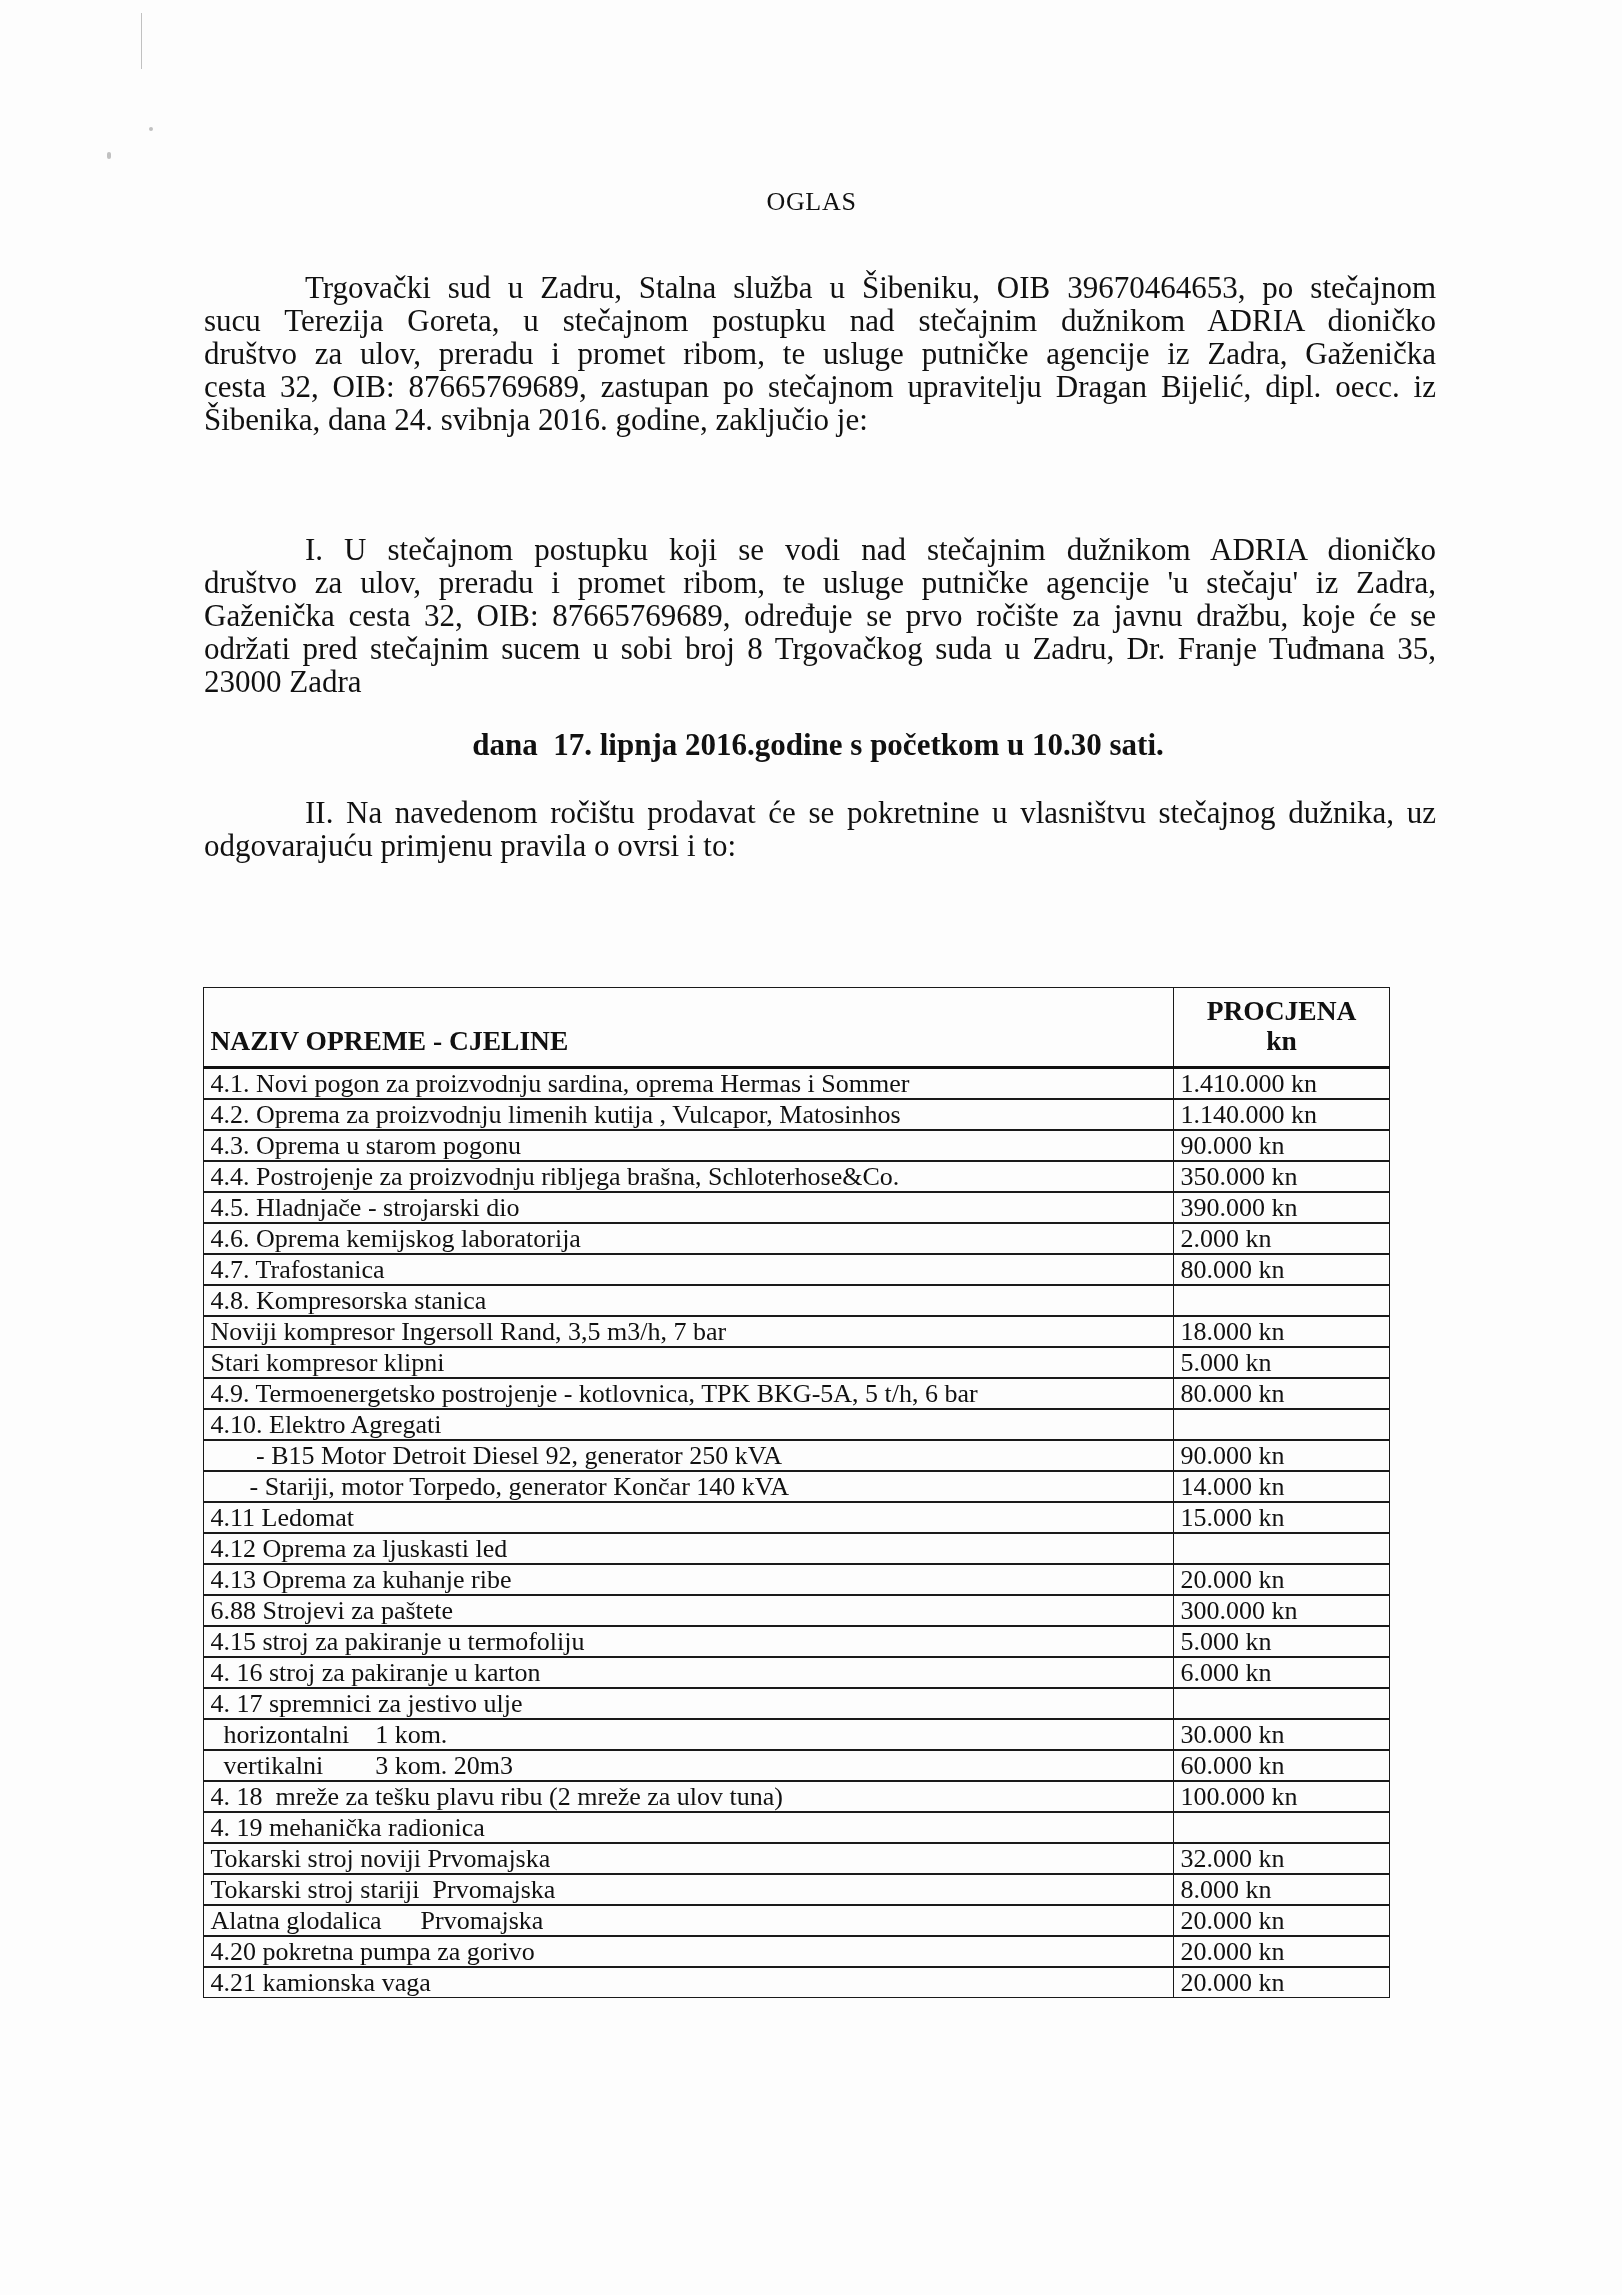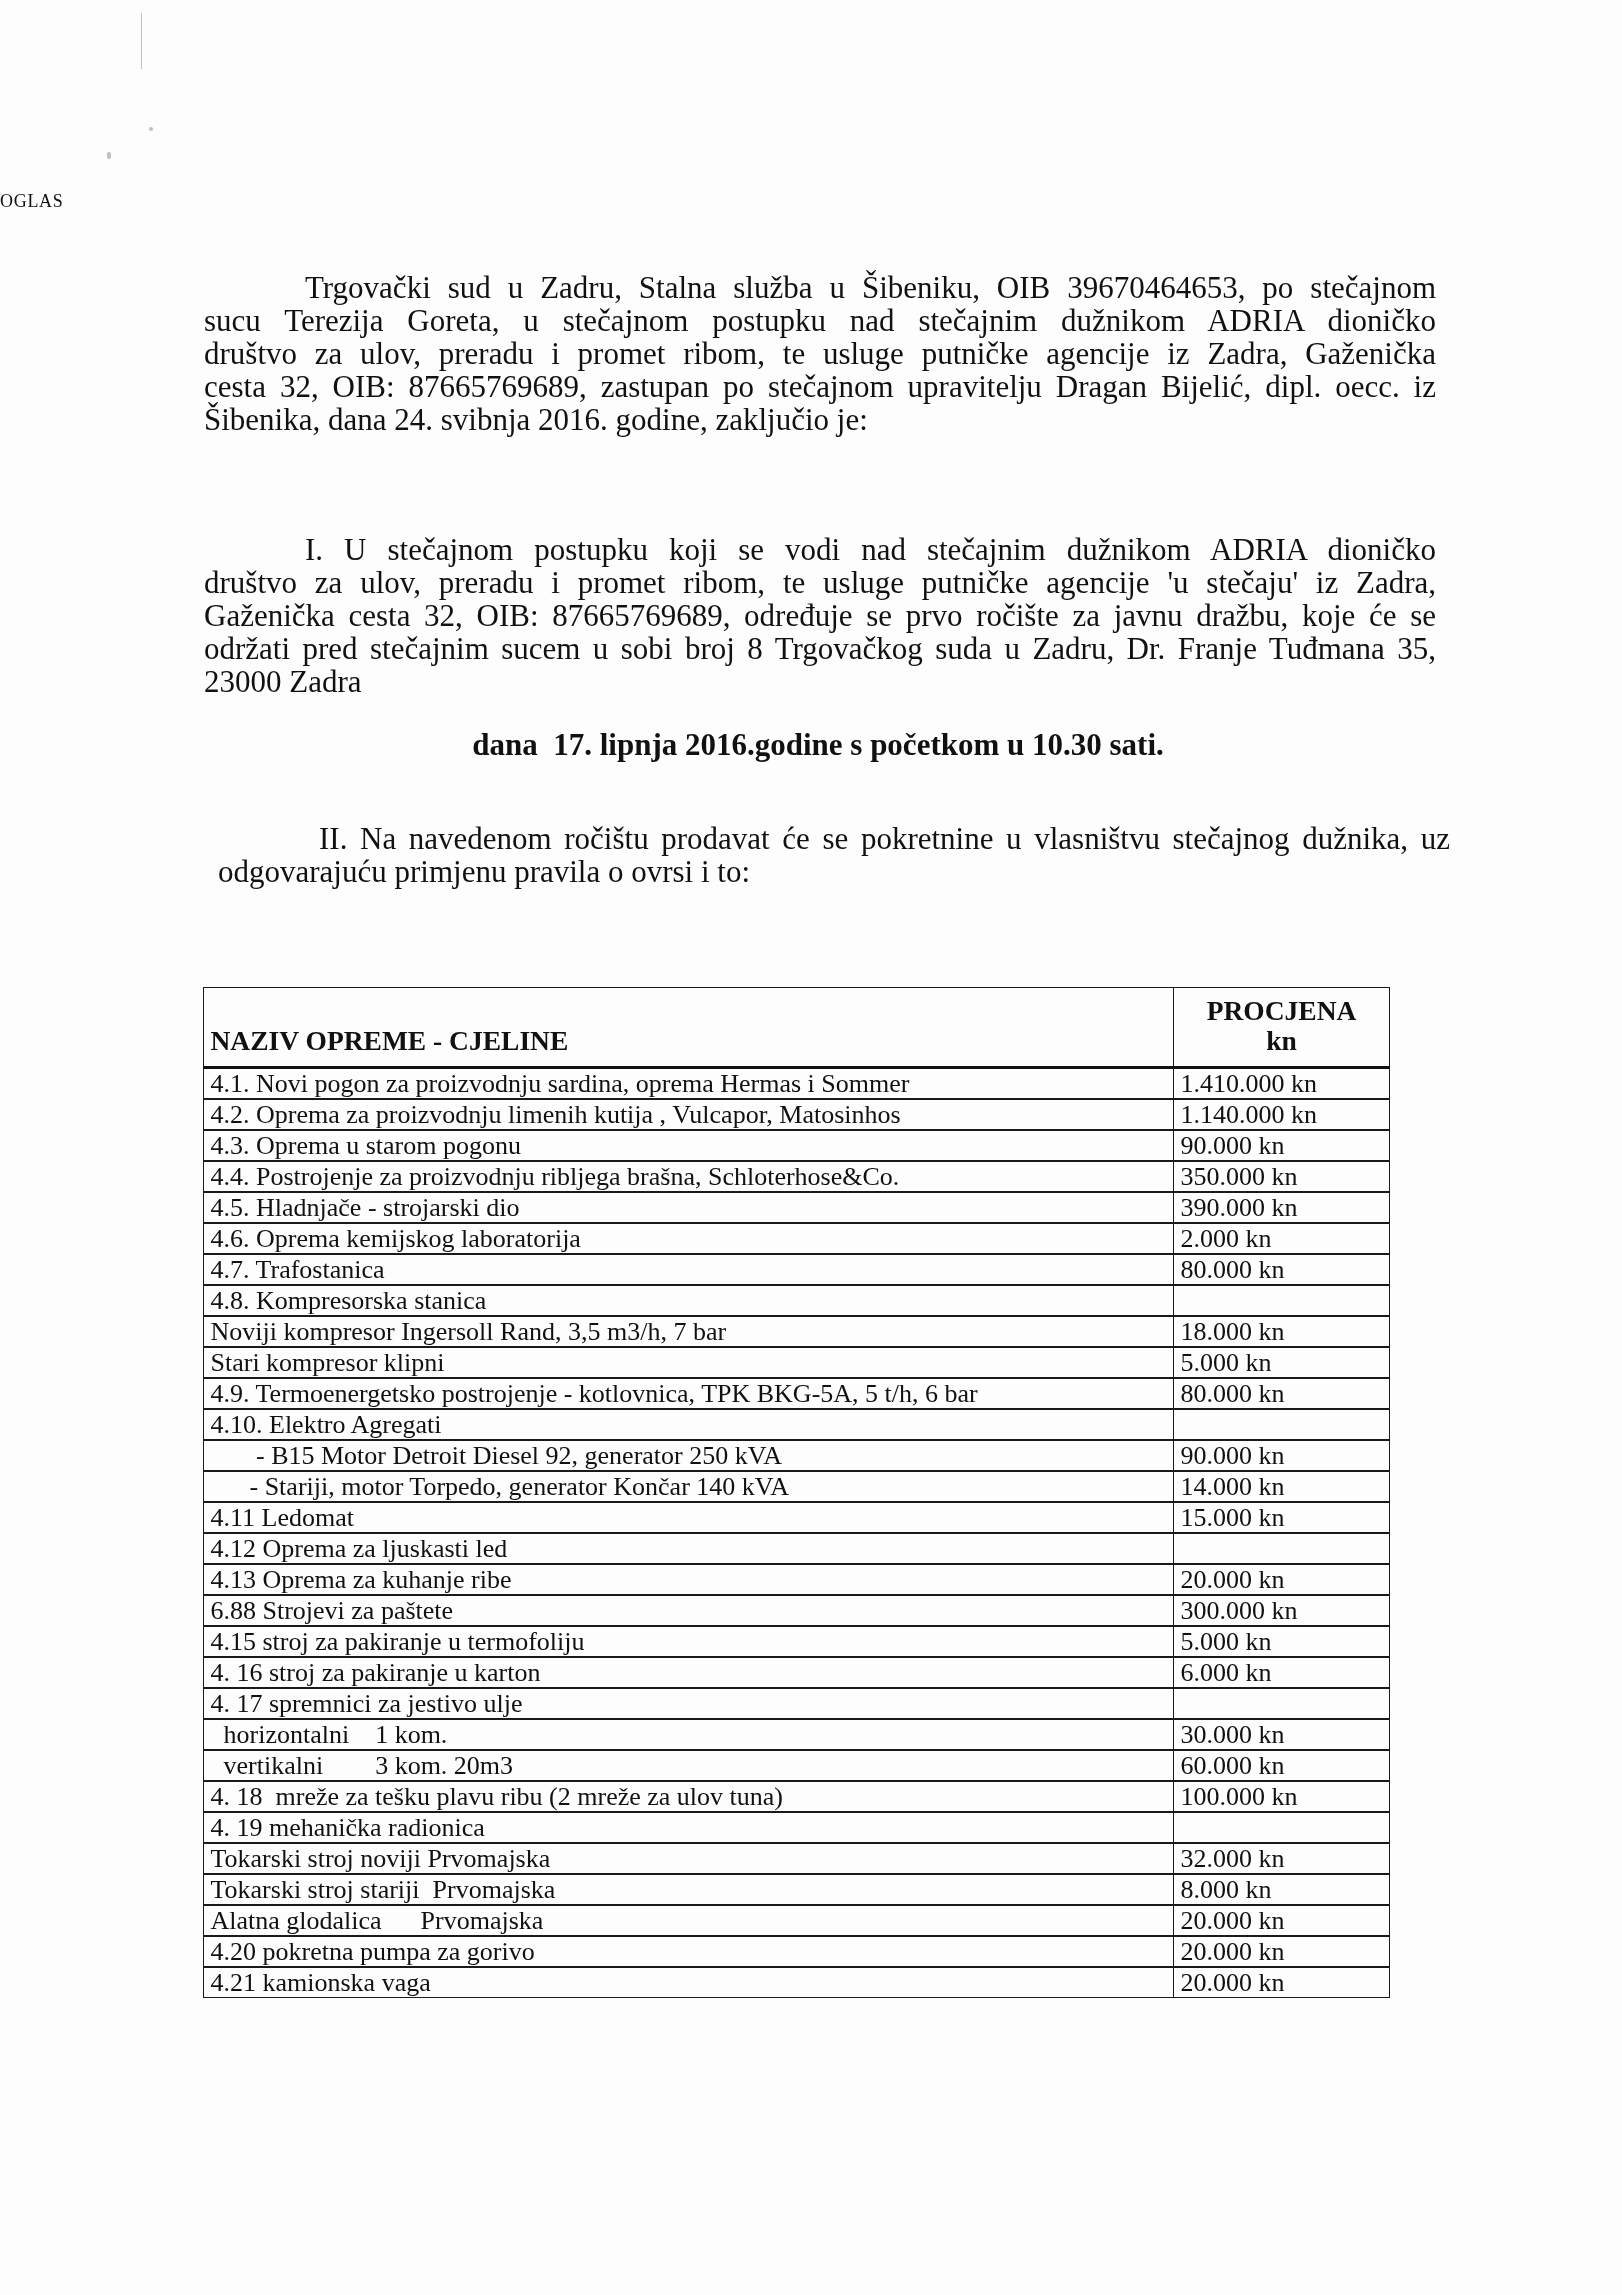--- a/index.html
+++ b/index.html
@@ -11,40 +11,41 @@
     overflow: hidden;
     font-family: "Liberation Serif", "DejaVu Serif", serif;
     color: #111;
   }
   .page { position: absolute; inset: 0; }
   .scan-mark { position: absolute; background: #9a9a9a; opacity: 0.6; }
   .title {
     position: absolute;
     left: 0; width: 1623px;
     top: 185px;
-    font-size: 18px;
+    text-align: center;
+    font-size: 26px;
     letter-spacing: 0.7px;
     line-height: 33px;
   }
   .para {
     position: absolute;
     left: 204px;
     width: 1232px;
     font-size: 31px;
     line-height: 33px;
     text-align: justify;
     text-indent: 101px;
     margin: 0;
   }
   .para .line { display: block; text-align: justify; text-align-last: justify; text-indent: 0; }
   .para .line.first { padding-left: 101px; }
   .para .line.last { text-align-last: left; }
   .p1 { top: 271px; }
   .p2 { top: 533px; }
-  .p3 { top: 822px; margin-left: 14px; }
+  .p3 { top: 796px; }
   .bold-date {
     position: absolute;
     left: 0; width: 1636px;
     top: 728px;
     text-align: center;
     font-weight: bold;
     font-size: 31px;
     line-height: 33px;
     white-space: pre;
   }

